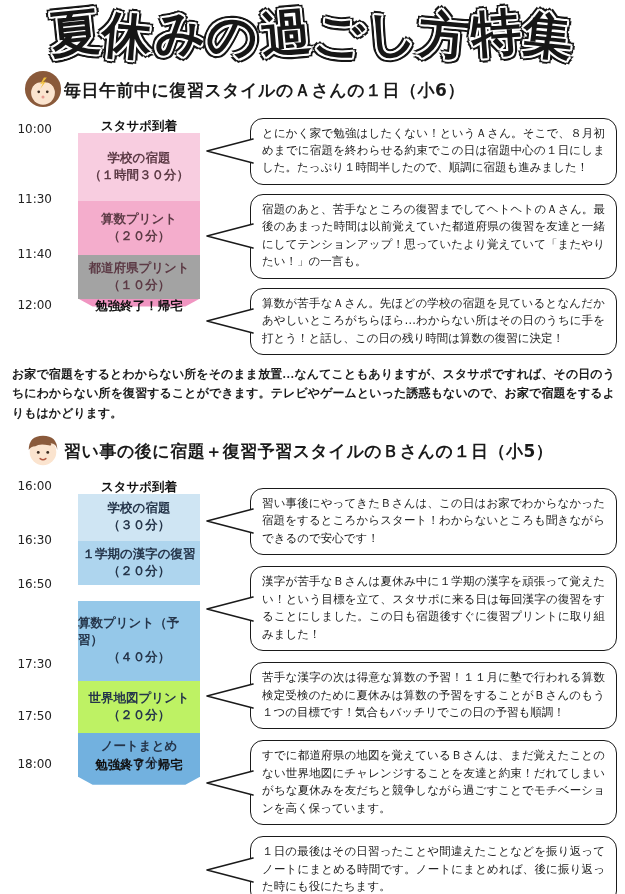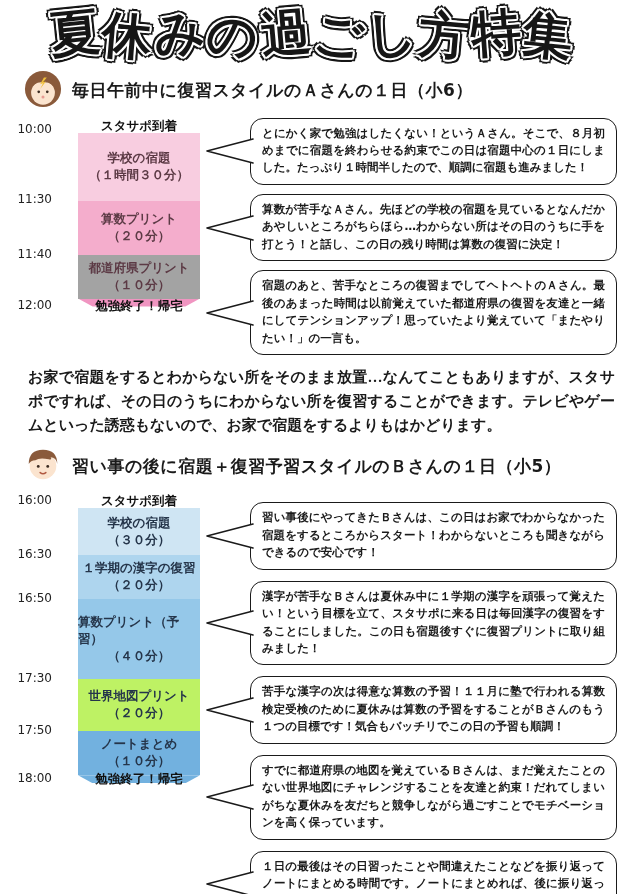--- a/index.html
+++ b/index.html
@@ -21,21 +21,21 @@
     display: inline-block; color: #161616;
     text-shadow:
       0 -2px 0 #fff, 2px 0 0 #fff, 0 2px 0 #fff, -2px 0 0 #fff,
       1.6px 1.6px 0 #fff, -1.6px 1.6px 0 #fff, 1.6px -1.6px 0 #fff, -1.6px -1.6px 0 #fff,
       0 -4.2px 0 #161616, 4.2px 0 0 #161616, 0 4.2px 0 #161616, -4.2px 0 0 #161616,
       3.2px 3.2px 0 #161616, -3.2px 3.2px 0 #161616, 3.2px -3.2px 0 #161616, -3.2px -3.2px 0 #161616;
   }
 
   
   .sec-head {
-    display: flex; align-items: center; gap: 10px;
+    display: flex; align-items: center; gap: 2px;
     padding-left: 16px; margin: 4px 0 6px 0;
   }
   .sec-head .avatar { flex: none; }
   .sec-head h2 { font-size: 17px; font-weight: bold; letter-spacing: 0.5px; }
 
   
   .sec-row { display: flex; align-items: flex-start; }
   .timeline { position: relative; width: 196px; flex: none; }
   .timeline.tl-a { height: 200px; }
   .timeline.tl-b { height: 300px; }
@@ -56,31 +56,31 @@
   .tl-taper { clip-path: polygon(0 0, 100% 0, 88% 100%, 12% 100%); height: 8px; }
 
   
   .bubbles { flex: 1; display: flex; flex-direction: column; }
   .bubbles.ba { gap: 9px; }
   .bubbles.bb { gap: 11px; margin-top: 9px; }
   .bubble {
     position: relative; margin-left: 46px;
     border: 1.6px solid #1a1a1a; border-radius: 13px;
     background: #fff; padding: 6px 11px 7px 11px;
-    font-size: 11.5px; font-weight: bold; line-height: 1.52;
+    font-size: 11.5px; font-weight: normal; line-height: 1.52;
     text-align: justify;
   }
   .bubble .tail {
     position: absolute; left: -45px; top: calc(50% - 13px); z-index: 2;
   }
 
   
   .note {
-    font-size: 15px; font-weight: bold; line-height: 1.6;
-    text-align: justify; margin: 10px 2px 8px 20px; font-family: Liberation Serif, serif;
+    font-size: 12px; font-weight: bold; line-height: 1.6;
+    text-align: justify; margin: 10px 2px 8px 4px; font-family: Liberation Serif, serif;
   }
 </style>
 </head>
 <body>
 
 <div class="page">
 
   <h1 class="title"><span class="tch" style="transform: rotate(-6deg) translateY(-1px);">夏</span><span class="tch" style="transform: rotate(5deg) translateY(2px);">休</span><span class="tch" style="transform: rotate(-4deg) translateY(-1px);">み</span><span class="tch" style="transform: rotate(6deg) translateY(2px);">の</span><span class="tch" style="transform: rotate(-5deg) translateY(-1px);">過</span><span class="tch" style="transform: rotate(4deg) translateY(2px);">ご</span><span class="tch" style="transform: rotate(-6deg) translateY(-1px);">し</span><span class="tch" style="transform: rotate(5deg) translateY(2px);">方</span><span class="tch" style="transform: rotate(-4deg) translateY(-1px);">特</span><span class="tch" style="transform: rotate(6deg) translateY(2px);">集</span></h1>
 
   <div class="sec-head">
@@ -128,27 +128,27 @@
       <div class="bubble">
         <svg class="tail" width="48" height="26" viewBox="0 0 48 26">
             <path d="M47,1 L1,13 L47,25" fill="#ffffff" stroke="#1a1a1a" stroke-width="1.6" stroke-linejoin="round" stroke-linecap="round"></path>
           </svg>
         <span>とにかく家で勉強はしたくない！というＡさん。そこで、８月初めまでに宿題を終わらせる約束でこの日は宿題中心の１日にしました。たっぷり１時間半したので、順調に宿題も進みました！</span>
       </div>
       <div class="bubble">
         <svg class="tail" width="48" height="26" viewBox="0 0 48 26">
             <path d="M47,1 L1,13 L47,25" fill="#ffffff" stroke="#1a1a1a" stroke-width="1.6" stroke-linejoin="round" stroke-linecap="round"></path>
           </svg>
+        <span>宿題のあと、苦手なところの復習までしてヘトヘトのＡさん。最後のあまった時間は以前覚えていた都道府県の復習を友達と一緒にしてテンションアップ！思っていたより覚えていて「またやりたい！」の一言も。</span>
+      </div>
+      <div class="bubble">
+        <svg class="tail" width="48" height="26" viewBox="0 0 48 26">
+            <path d="M47,1 L1,13 L47,25" fill="#ffffff" stroke="#1a1a1a" stroke-width="1.6" stroke-linejoin="round" stroke-linecap="round"></path>
+          </svg>
         <span>算数が苦手なＡさん。先ほどの学校の宿題を見ているとなんだかあやしいところがちらほら…わからない所はその日のうちに手を打とう！と話し、この日の残り時間は算数の復習に決定！</span>
-      </div>
-      <div class="bubble">
-        <svg class="tail" width="48" height="26" viewBox="0 0 48 26">
-            <path d="M47,1 L1,13 L47,25" fill="#ffffff" stroke="#1a1a1a" stroke-width="1.6" stroke-linejoin="round" stroke-linecap="round"></path>
-          </svg>
-        <span>宿題のあと、苦手なところの復習までしてヘトヘトのＡさん。最後のあまった時間は以前覚えていた都道府県の復習を友達と一緒にしてテンションアップ！思っていたより覚えていて「またやりたい！」の一言も。</span>
       </div>
     </div>
   </div>
 
   <p class="note">お家で宿題をするとわからない所をそのまま放置…なんてこともありますが、スタサポですれば、その日のうちにわからない所を復習することができます。テレビやゲームといった誘惑もないので、お家で宿題をするよりもはかどります。</p>
 
   <div class="sec-head">
     <span class="avatar">
       <svg width="38" height="38" viewBox="0 0 40 40">
         <circle cx="20" cy="22" r="14" fill="#fbe4cf"></circle>
@@ -173,21 +173,21 @@
       <span class="tl-label" style="top:0;">スタサポ到着</span>
       <div class="tl-col">
         <div class="tl-block" style="height: 47px; background: rgb(207, 229, 243); color: rgb(37, 53, 74);">
           <span>学校の宿題</span>
           <span>（３０分）</span>
         </div>
         <div class="tl-block" style="height: 44px; background: rgb(174, 213, 238); color: rgb(37, 53, 74);">
           <span>１学期の漢字の復習</span>
           <span>（２０分）</span>
         </div>
-        <div class="tl-block" style="height: 80px; background: rgb(149, 200, 233); color: rgb(37, 53, 74);">
+        <div class="tl-block" style="height: 80px; background: rgb(149, 200, 233); color: rgb(37, 53, 74); margin-top: 16px;">
           <span>算数プリント（予習）</span>
           <span>（４０分）</span>
         </div>
         <div class="tl-block" style="height: 52px; background: #bef264; color: rgb(37, 53, 74);">
           <span>世界地図プリント</span>
           <span>（２０分）</span>
         </div>
         <div class="tl-block" style="height: 44px; background: rgb(114, 177, 223); color: rgb(37, 53, 74);">
           <span>ノートまとめ</span>
           <span>（１０分）</span>

